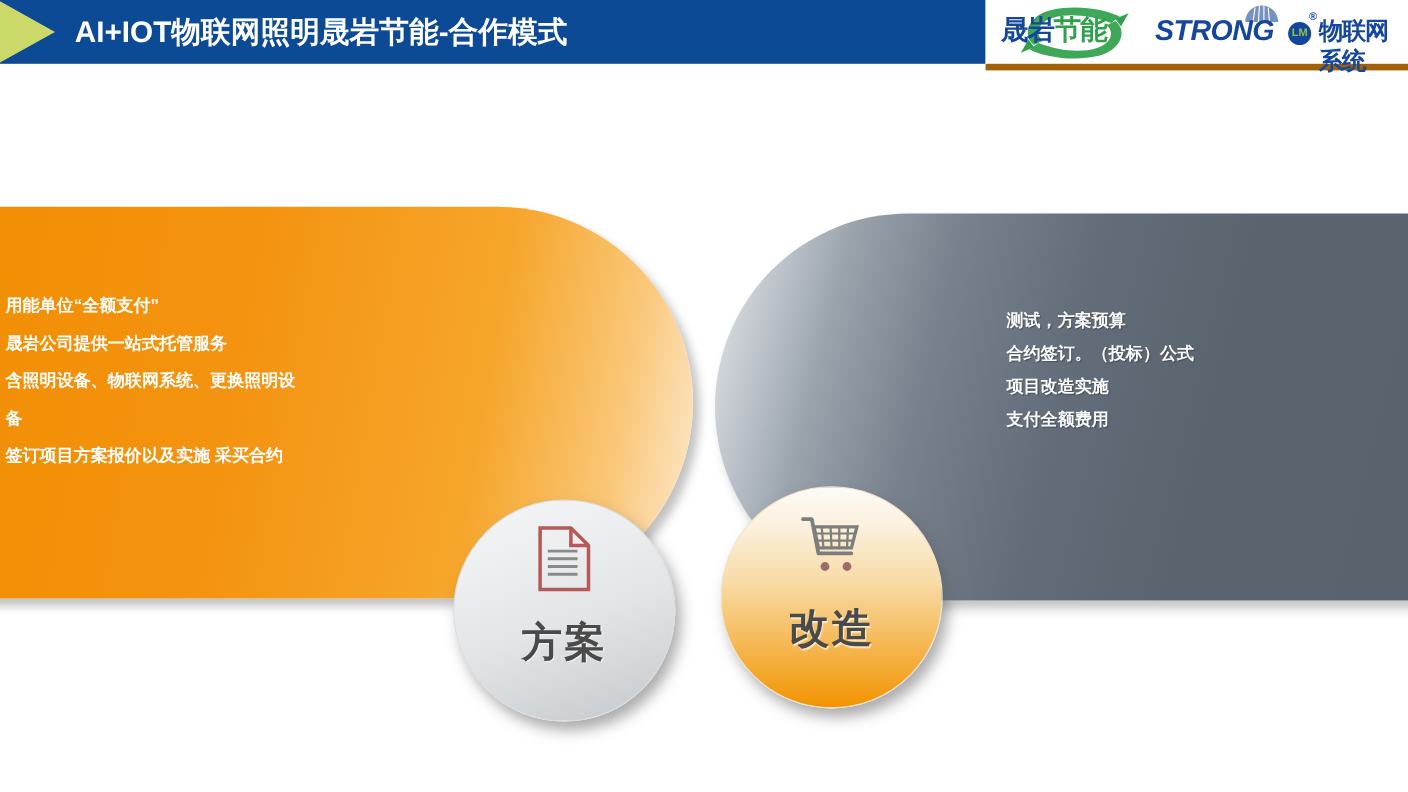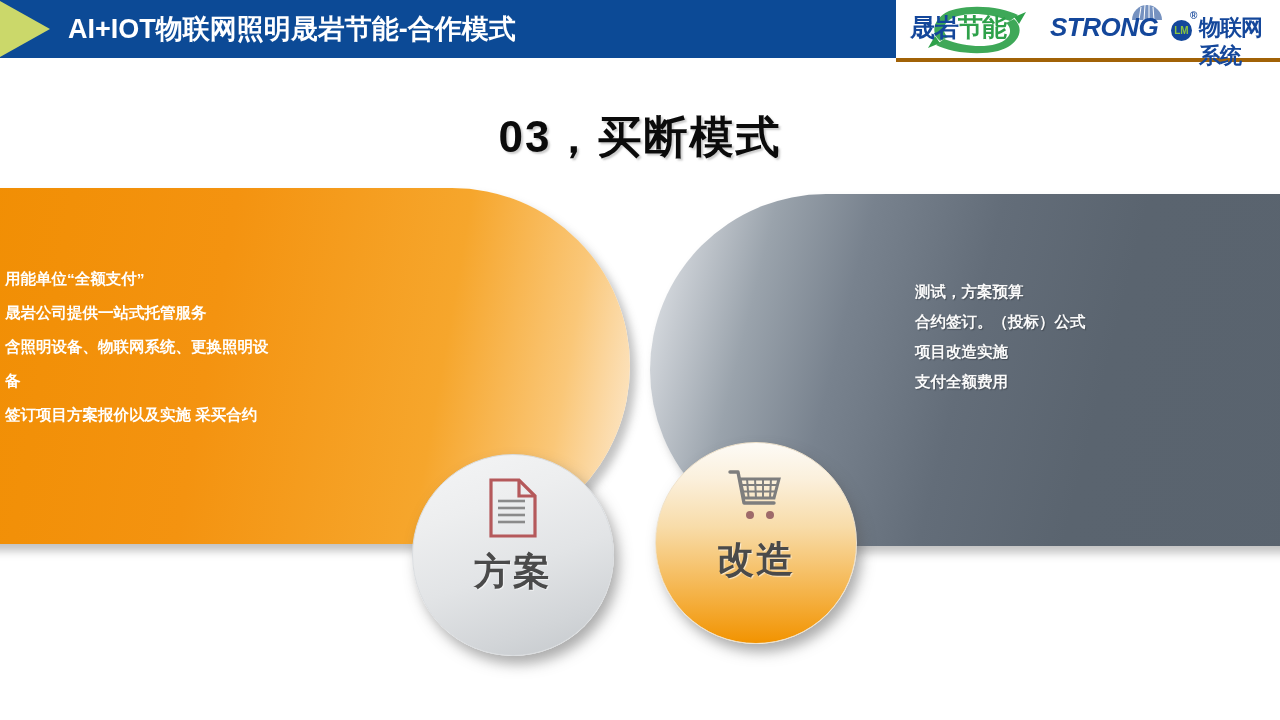--- a/index.html
+++ b/index.html
@@ -33,21 +33,21 @@
     font-size:27px;
     font-weight:bold;
     letter-spacing:0px;
     white-space:nowrap;
     line-height:42px;
   }
   
   .logo-panel{
     position:absolute;left:896px;top:0;width:384px;height:58px;
     background:#ffffff;
-    border-bottom:4px solid #a16207;
+    border-bottom:6px solid #a16207;
     text-decoration:underline;
   }
   .logo-inner{
     position:absolute;left:6px;top:2px;width:376px;height:54px;
   }
   .logo-swoosh{
     position:absolute;left:20px;top:-1px;width:110px;height:56px;
   }
   .logo-cn1{
     position:absolute;left:8px;top:10px;
@@ -134,21 +134,21 @@
   }
   .circle-orange{
     left:655px;top:254px;
     background:linear-gradient(180deg,#FDFBF6 0%,#FBF0DC 18%,#F8DCA9 42%,#F6C169 64%,#F4A82F 84%,#F29300 100%);
     border:1px solid #EFE2CB;
   }
   .circle-icon{
     margin-top:22px;height:62px;display:flex;align-items:center;justify-content:center;
   }
   .circle-label{
-    margin-top:8px;
+    margin-top:20px;
     font-size:37px;font-weight:bold;color:#4A4A4A;
     letter-spacing:2px;
     text-shadow:1px 1px 1px rgba(255,255,255,0.65);
   }
 </style>
 </head>
 <body>
 
 <div class="slide">
 
@@ -180,21 +180,20 @@
         </svg>
 
         <div class="logo-strong">STRONG</div>
         <div class="logo-lm">LM</div>
         <div class="logo-reg">®</div>
         <div class="logo-cn2">物联网系统</div>
       </div>
     </div>
   </div>
 
-  <div class="slide-title">03，买断模式</div>
 
   <div class="panel-area">
 
     <div class="panel-left">
       <div class="panel-left-text">
         <div>用能单位“全额支付”</div>
         <div>晟岩公司提供一站式托管服务</div>
         <div>含照明设备、物联网系统、更换照明设</div>
         <div>备</div>
         <div>签订项目方案报价以及实施  采买合约</div>

